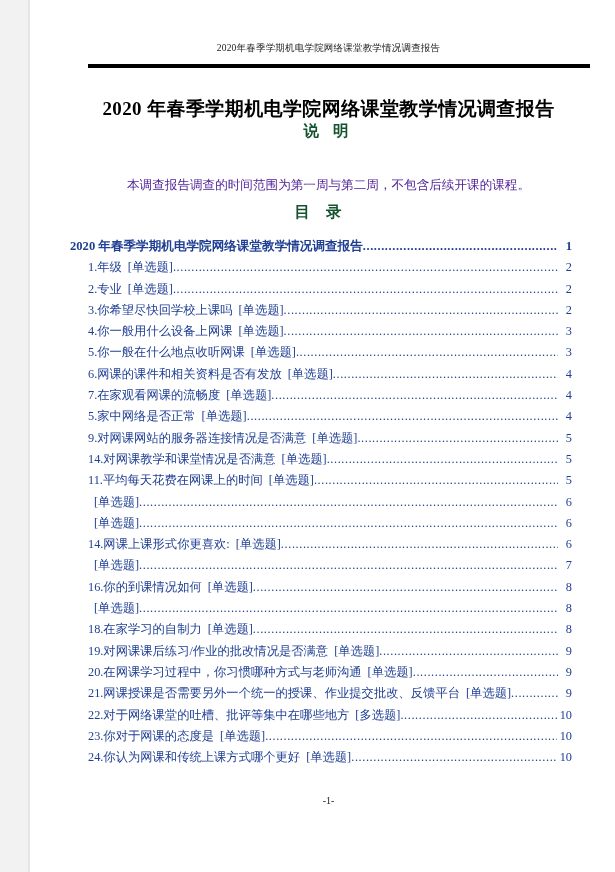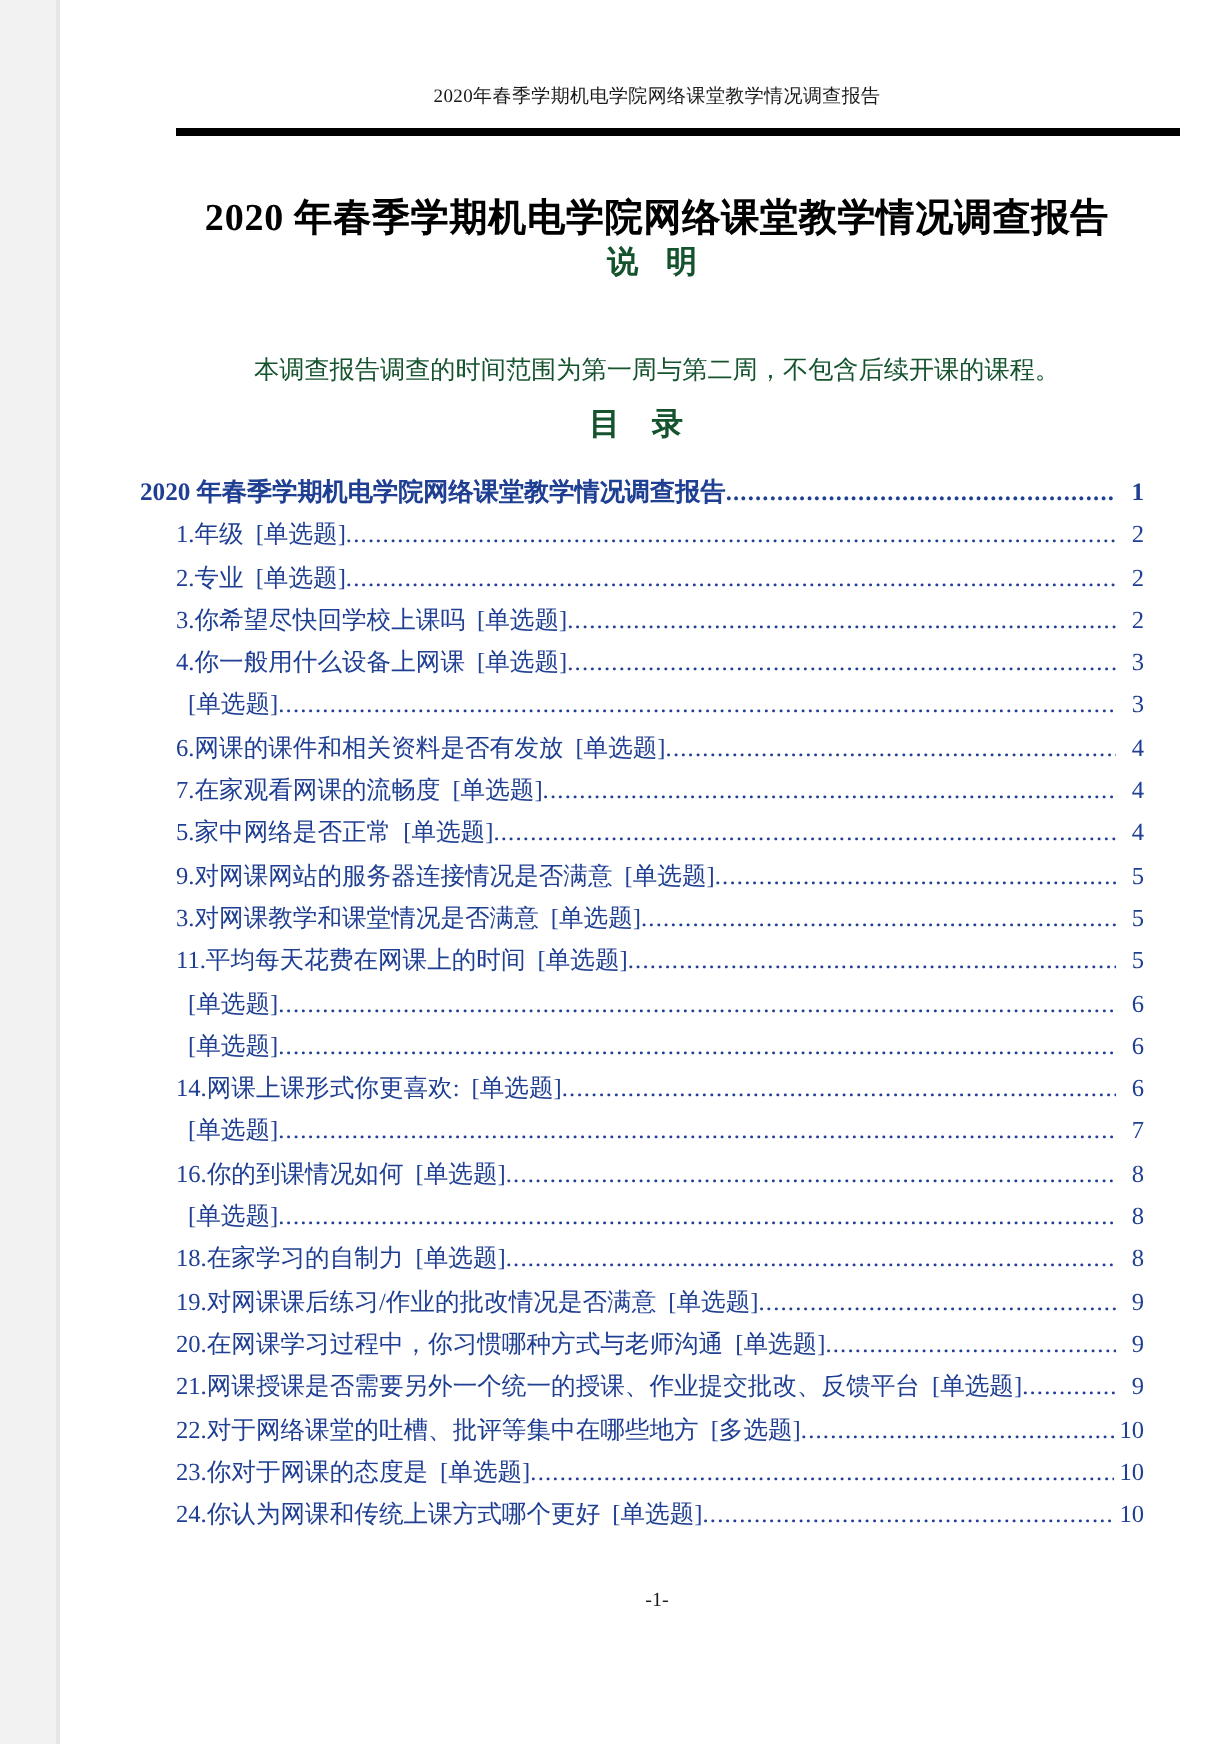--- a/index.html
+++ b/index.html
@@ -74,21 +74,21 @@
   .section-heading.explain { top: 121px; letter-spacing: 5px; }
   .section-heading.toc     { top: 202px; letter-spacing: 6px; }
 
   .explain-body {
     position: absolute;
     left: 58px;
     right: 55px;
     top: 164px;
     text-align: center;
     font-size: 12.6px;
-    color: #14532d;
+    color: #4c1d95;
     font-family: "Liberation Serif", "DejaVu Serif", serif;
   }
 
   
   .toc {
     position: absolute;
     left: 40px;
     top: 236px;
     width: 502px;
   }
@@ -193,20 +193,21 @@
         <span class="toc-dots">...............................................................................................................................................................</span>
         <span class="toc-page">2</span>
       </div>
       <div class="toc-row level1">
         <span class="toc-label">4.你一般用什么设备上网课</span>
         <span class="toc-type">[单选题]</span>
         <span class="toc-dots">...............................................................................................................................................................</span>
         <span class="toc-page">3</span>
       </div>
       <div class="toc-row level1">
+        <span class="toc-label">5.你一般在什么地点收听网课</span>
         <span class="toc-type">[单选题]</span>
         <span class="toc-dots">...............................................................................................................................................................</span>
         <span class="toc-page">3</span>
       </div>
       <div class="toc-row level1">
         <span class="toc-label">6.网课的课件和相关资料是否有发放</span>
         <span class="toc-type">[单选题]</span>
         <span class="toc-dots">...............................................................................................................................................................</span>
         <span class="toc-page">4</span>
       </div>
@@ -222,21 +223,21 @@
         <span class="toc-dots">...............................................................................................................................................................</span>
         <span class="toc-page">4</span>
       </div>
       <div class="toc-row level1">
         <span class="toc-label">9.对网课网站的服务器连接情况是否满意</span>
         <span class="toc-type">[单选题]</span>
         <span class="toc-dots">...............................................................................................................................................................</span>
         <span class="toc-page">5</span>
       </div>
       <div class="toc-row level1">
-        <span class="toc-label">3.对网课教学和课堂情况是否满意</span>
+        <span class="toc-label">14.对网课教学和课堂情况是否满意</span>
         <span class="toc-type">[单选题]</span>
         <span class="toc-dots">...............................................................................................................................................................</span>
         <span class="toc-page">5</span>
       </div>
       <div class="toc-row level1">
         <span class="toc-label">11.平均每天花费在网课上的时间</span>
         <span class="toc-type">[单选题]</span>
         <span class="toc-dots">...............................................................................................................................................................</span>
         <span class="toc-page">5</span>
       </div>

